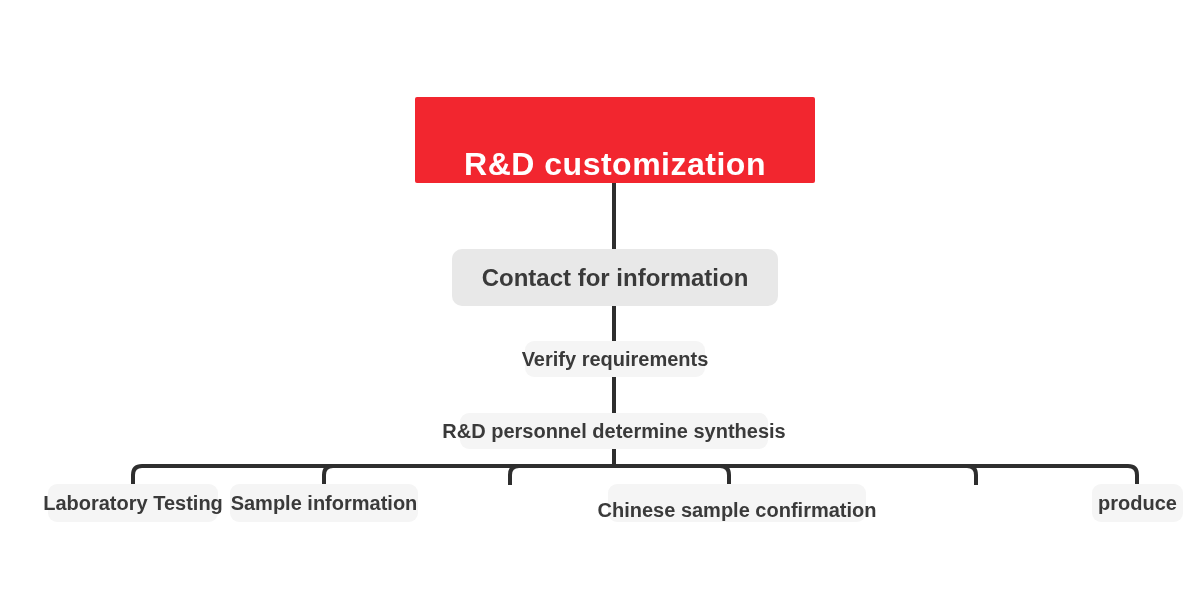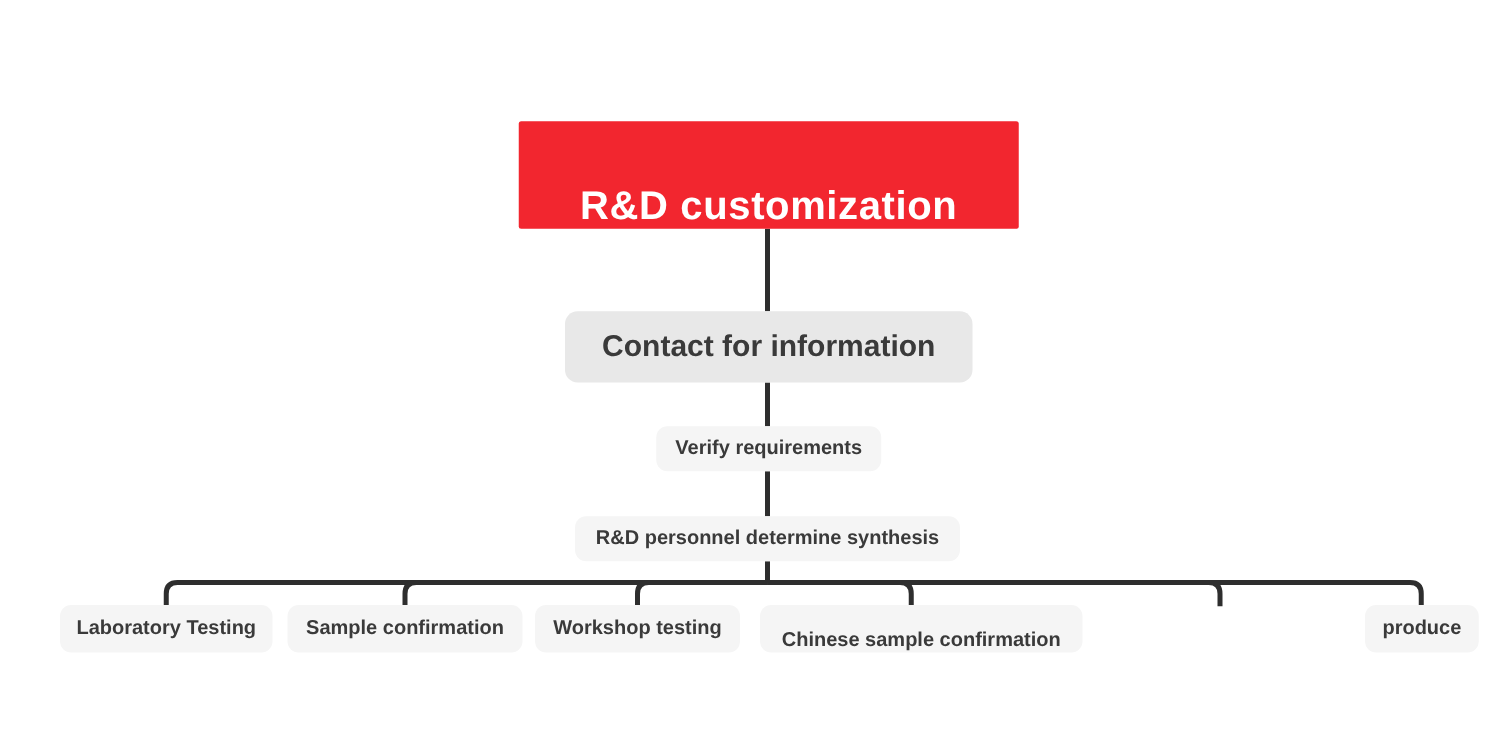--- a/index.html
+++ b/index.html
@@ -52,21 +52,21 @@
     left: 452px; top: 249px;
     width: 326px; height: 57px;
     background: var(--level2-bg, #E8E8E8);
     color: var(--node-text, #3A3A3A);
     font-size: 24px;
     border-radius: 10px;
   }
   .node-small {
     background: var(--node-bg, #F5F5F5);
     color: var(--node-text, #3A3A3A);
-    font-size: 16px;
+    font-size: 20px;
     border-radius: 9px;
     height: 36px;
   }
   .node-l3 { left: 525px; top: 341px; width: 180px; }
   .node-l4 { left: 460px; top: 413px; width: 308px; }
   .node-child { top: 484px; height: 38px; }
   .child-0 { left: 48px;   width: 170px; }
   .child-1 { left: 230px;  width: 188px; }
   .child-2 { left: 428px;  width: 164px; }
   .child-3 { left: 608px;  width: 258px; align-items: flex-end; }
@@ -107,24 +107,21 @@
   </div>
 
   <div class="node node-small node-l4">
     <span class="node-label">R&amp;D personnel determine synthesis</span>
   </div>
 
   <div class="node node-small node-child child-0">
     <span class="node-label">Laboratory Testing</span>
   </div>
   <div class="node node-small node-child child-1">
-    <span class="node-label">Sample confirmation</span>
-  </div>
-  <div class="node node-small node-child child-2">
-    <span class="node-label">Workshop testing</span>
+    <span class="node-label">Sample information</span>
   </div>
   <div class="node node-small node-child child-3">
     <span class="node-label">Chinese sample confirmation</span>
   </div>
   <div class="node node-small node-child child-5">
     <span class="node-label">produce</span>
   </div>
 
 </div>
 

